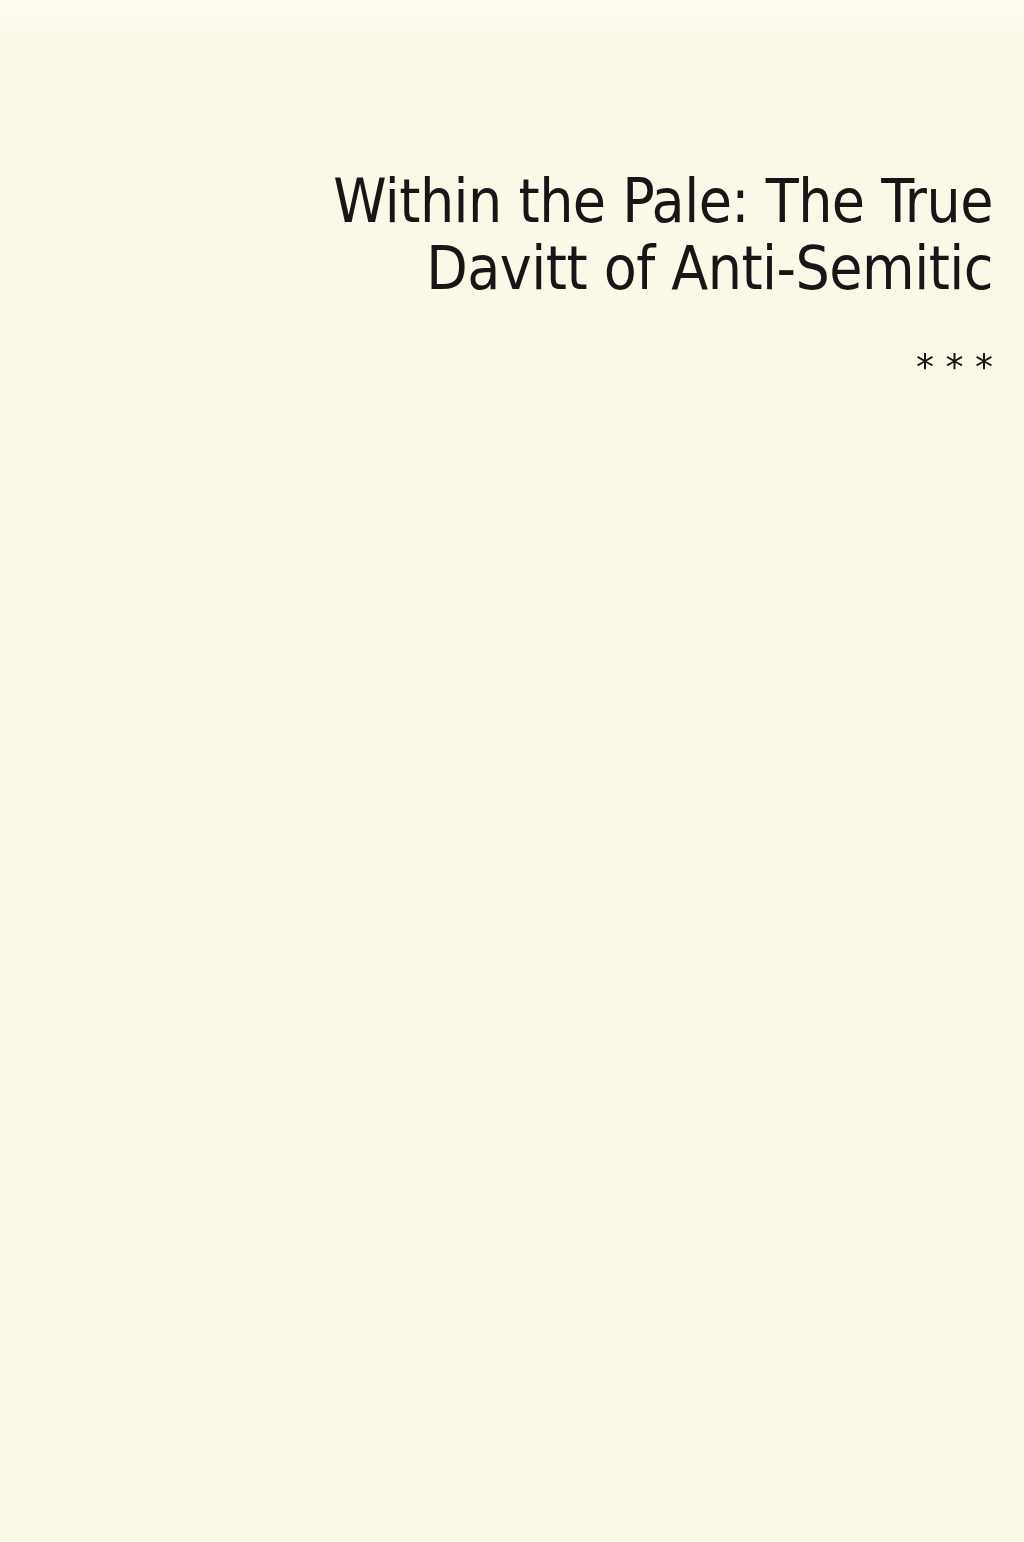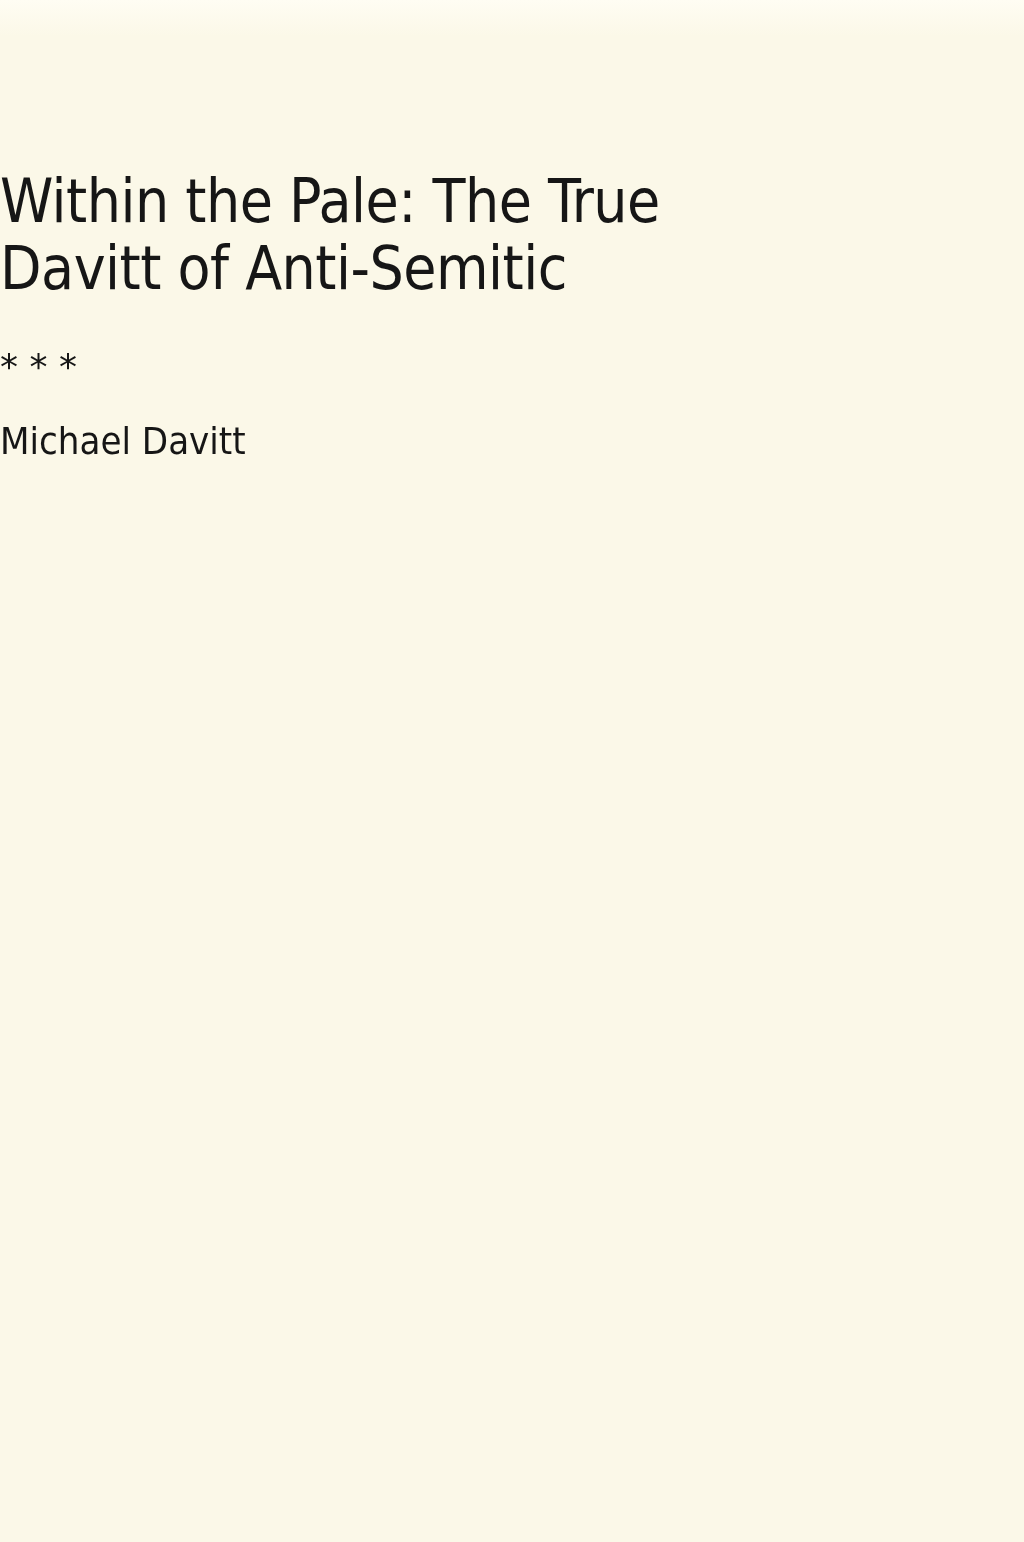--- a/index.html
+++ b/index.html
@@ -10,21 +10,21 @@
     width: 1024px;
     height: 1542px;
     background: linear-gradient(180deg, #fffdf3 0px, #fbf8e8 36px, #fbf8e8 100%);
     font-family: "DejaVu Sans", "Liberation Sans", sans-serif;
     color: #161616;
     overflow: hidden;
   }
   .page {
     
     width: 993px;
-    text-align: left;
+    text-align: right;
   }
   .title {
     margin: 0;
     padding-top: 168px;
     font-size: 60px;
     font-weight: 400;
     line-height: 67px;
     font-stretch: semi-condensed;
     letter-spacing: -0.5px;
   }
@@ -47,14 +47,13 @@
 </style>
 </head>
 <body>
 
 <div class="page">
   <h1 class="title">
     <span class="line">Within the Pale: The True</span>
     <span class="line">Davitt of Anti-Semitic</span>
   </h1>
   <div class="separator">* * *</div>
-  <div class="author">Michael Davitt</div>
 </div>
 
 </body></html>

